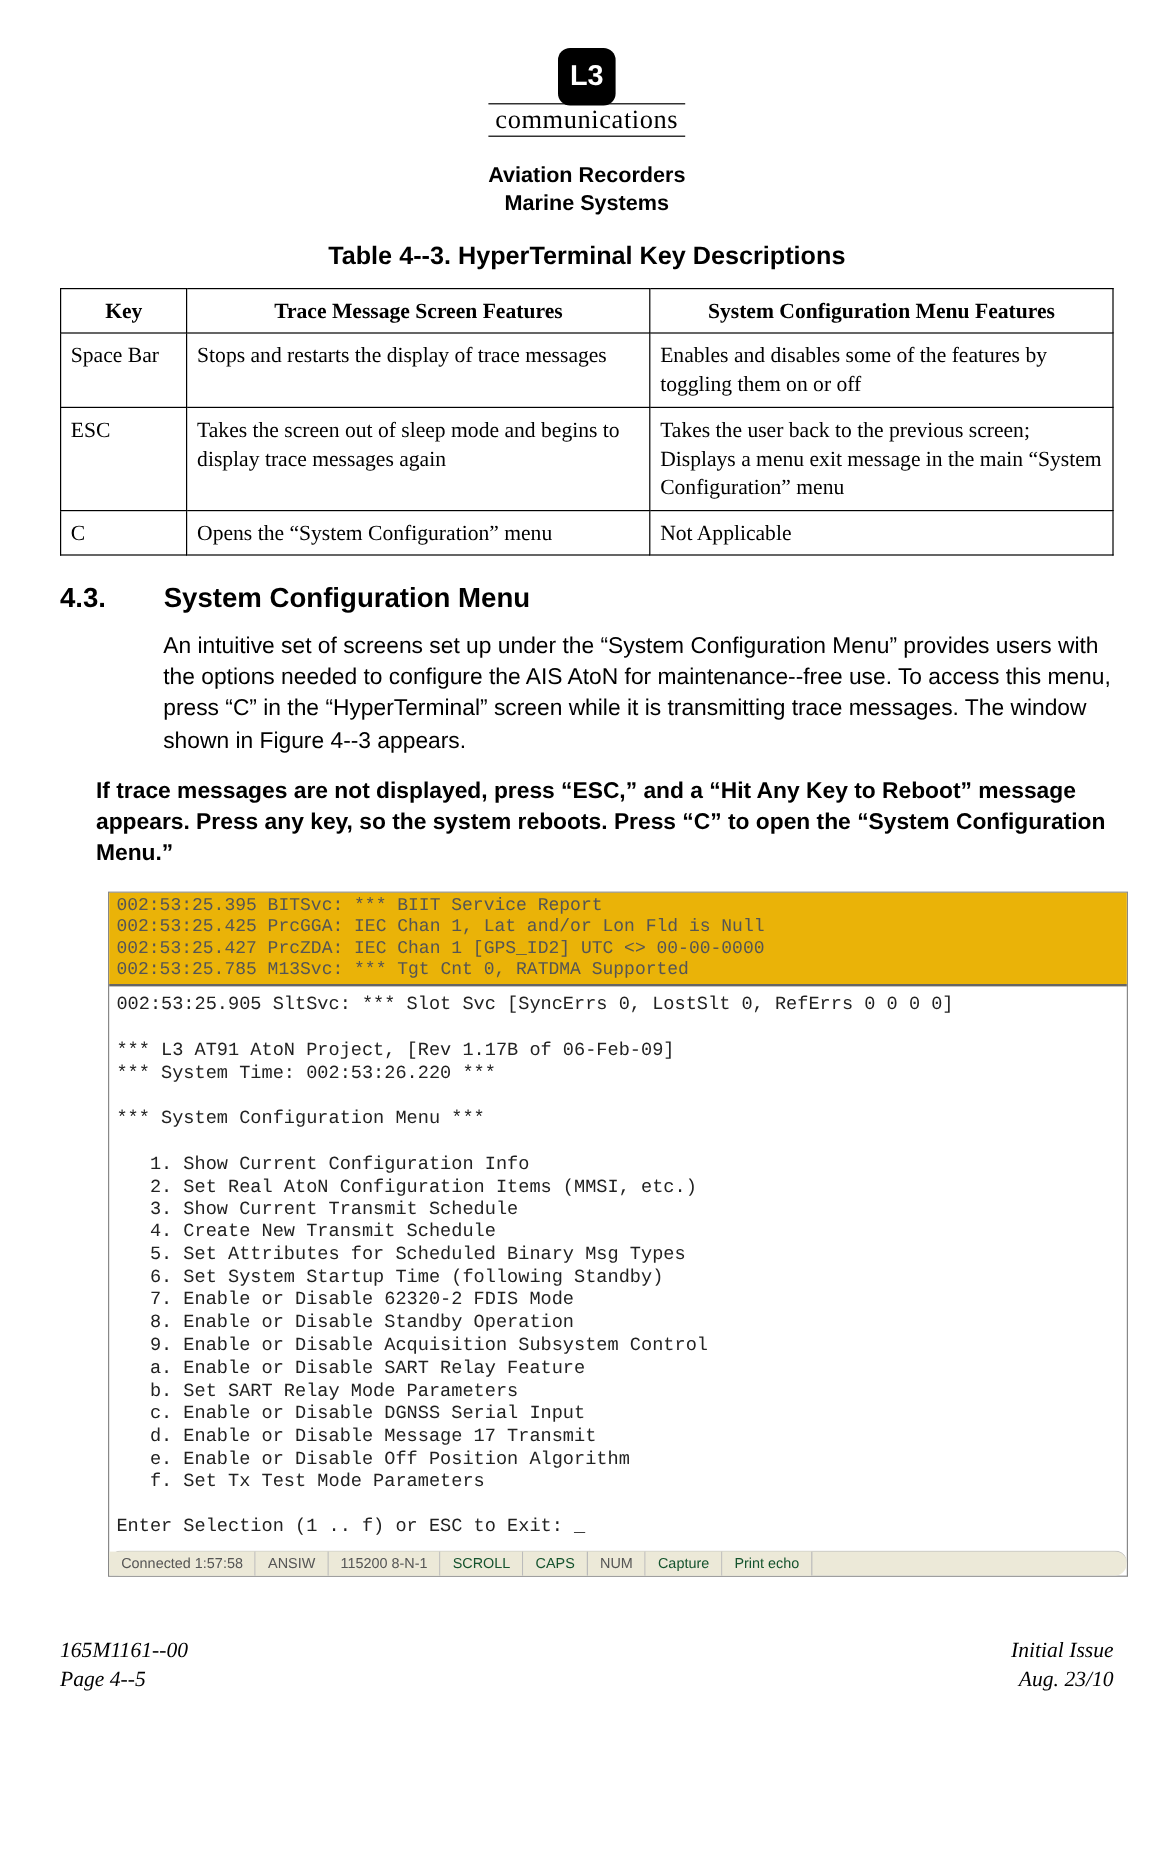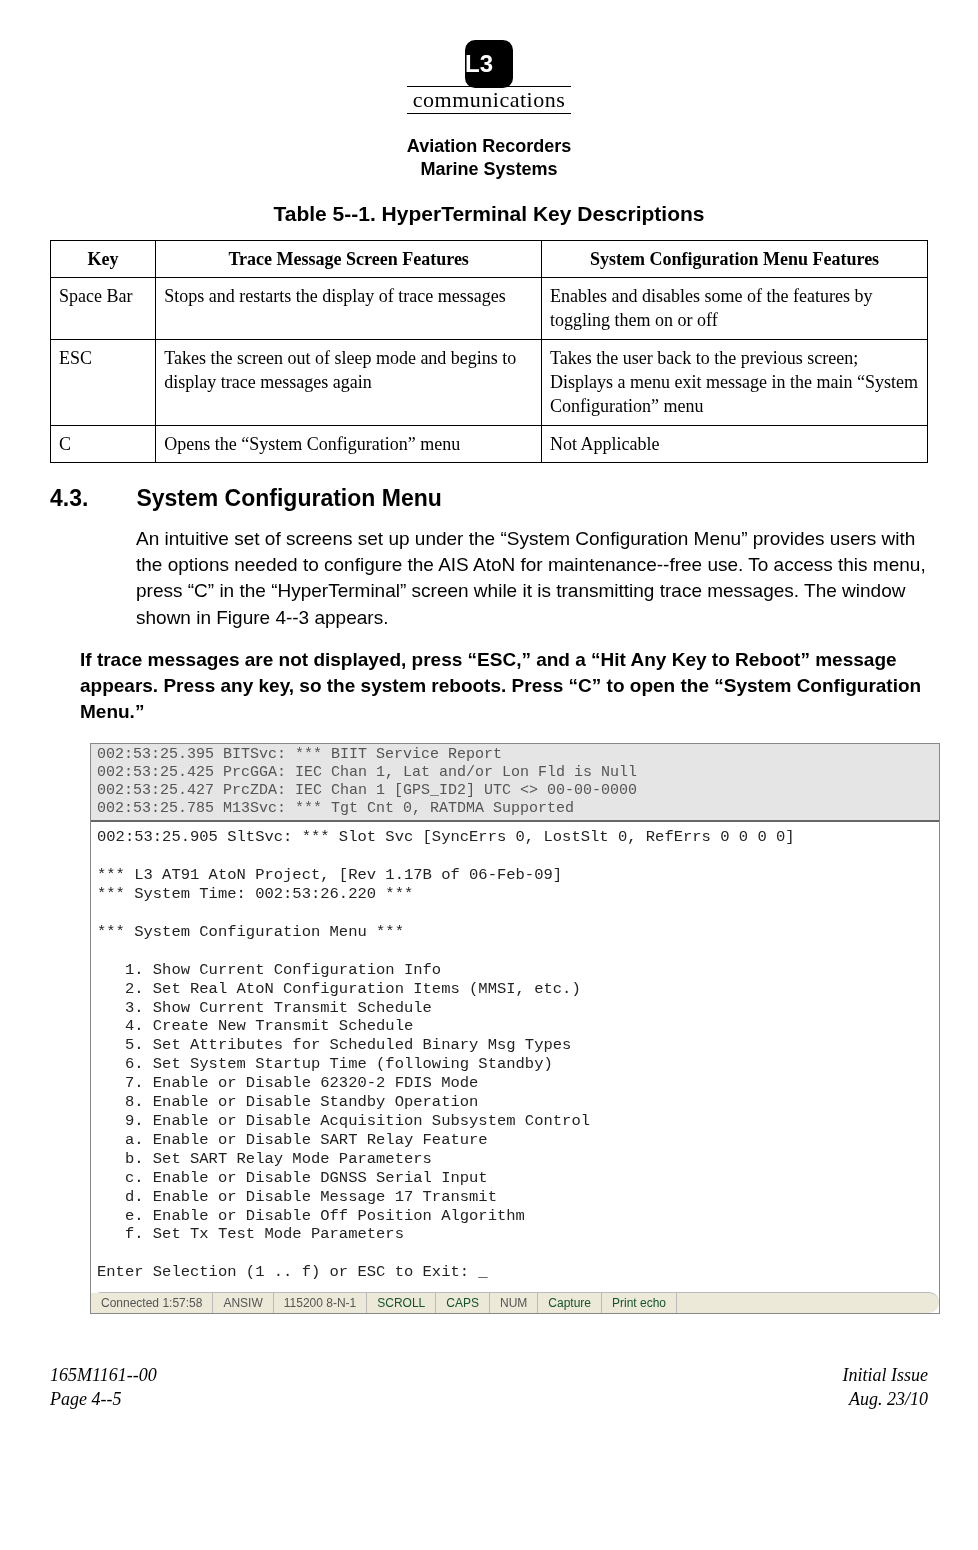--- a/index.html
+++ b/index.html
@@ -20,21 +20,21 @@
     display: inline-block;
     margin-bottom: 2px;
   }
   .logo-box {
     width: 48px;
     height: 48px;
     background: #000;
     border-radius: 10px;
     display: flex;
     align-items: center;
-    justify-content: flex-start;
+    justify-content: center;
     margin: 0 auto;
   }
   .logo-text {
     color: #fff;
     font-weight: bold;
     font-size: 24px;
     font-family: Arial, sans-serif;
   }
   .logo-sub {
     font-family: "Times New Roman", serif;
@@ -117,21 +117,21 @@
   .note-right { flex: 1; }
   .terminal {
     margin-left: 40px;
     margin-right: 0;
     border: 1px solid #888;
     background: #fff;
     width: 850px;
     box-sizing: border-box;
   }
   .term-top {
-    background: #e5e5e5;
+    background: #eab308;
     padding: 2px 6px 2px 6px;
     font-family: "Courier New", monospace;
     font-size: 15px;
     line-height: 1.2;
     color: #555;
     white-space: pre;
   }
   .term-body {
     border-top: 2px solid #666;
     padding: 6px 6px 10px 6px;
@@ -178,21 +178,21 @@
       <span class="logo-text">L3</span>
     </div>
     <div class="logo-sub">communications</div>
   </div>
   <div class="header-lines">
     <div>Aviation Recorders</div>
     <div>Marine Systems</div>
   </div>
 </div>
 
-<div class="table-title">Table 5--1.  HyperTerminal Key Descriptions</div>
+<div class="table-title">Table 4--3.  HyperTerminal Key Descriptions</div>
 
 <table class="keydesc">
   <thead>
     <tr>
       <th>Key</th>
       <th>Trace Message Screen Features</th>
       <th>System Configuration Menu Features</th>
     </tr>
   </thead>
   <tbody>

